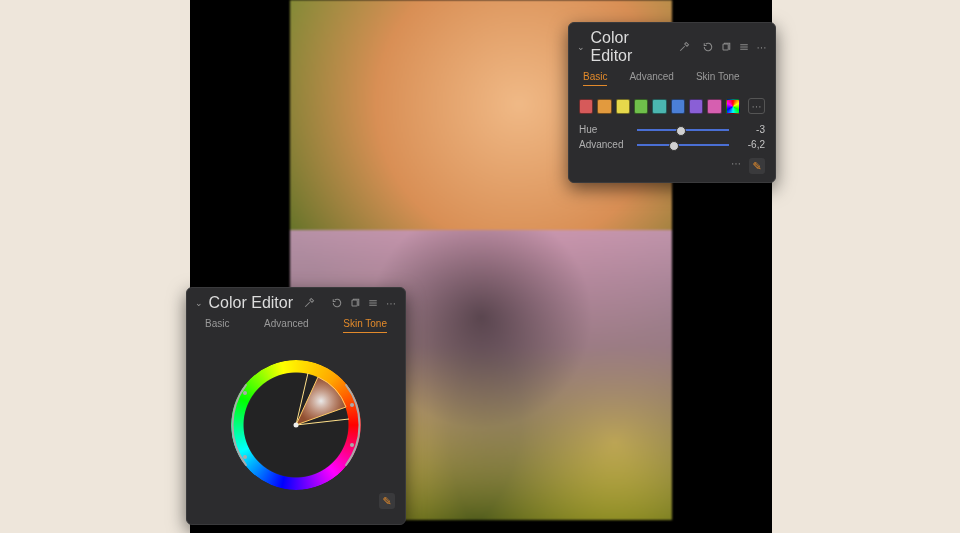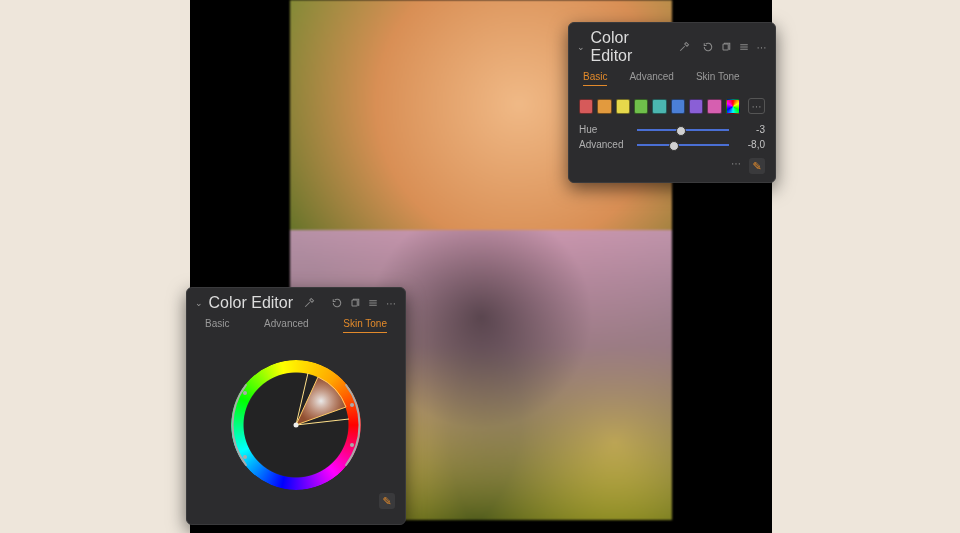--- a/index.html
+++ b/index.html
@@ -287,21 +287,21 @@
         <span class="dot" style="left:48%"></span>
       </span>
       <span class="val">-3</span>
     </div>
     <div class="slider-row">
       <span class="label">Advanced</span>
       <span class="slider">
         <span class="track"></span>
         <span class="dot" style="left:40%"></span>
       </span>
-      <span class="val">-8,0</span>
+      <span class="val">-6,2</span>
     </div>
 
     <div class="panel-foot">
       <span class="dots">⋯</span>
       <span class="brush">✎</span>
     </div>
   </div>
 
   <div class="panel panel-wheel">
     <div class="panel-header">

